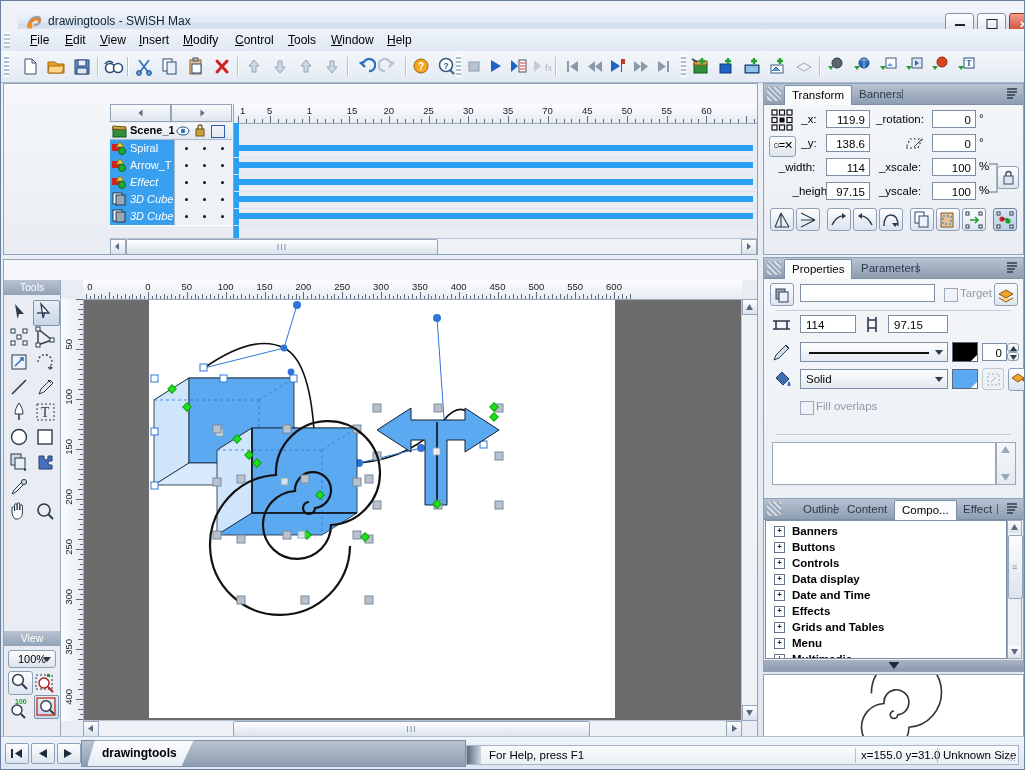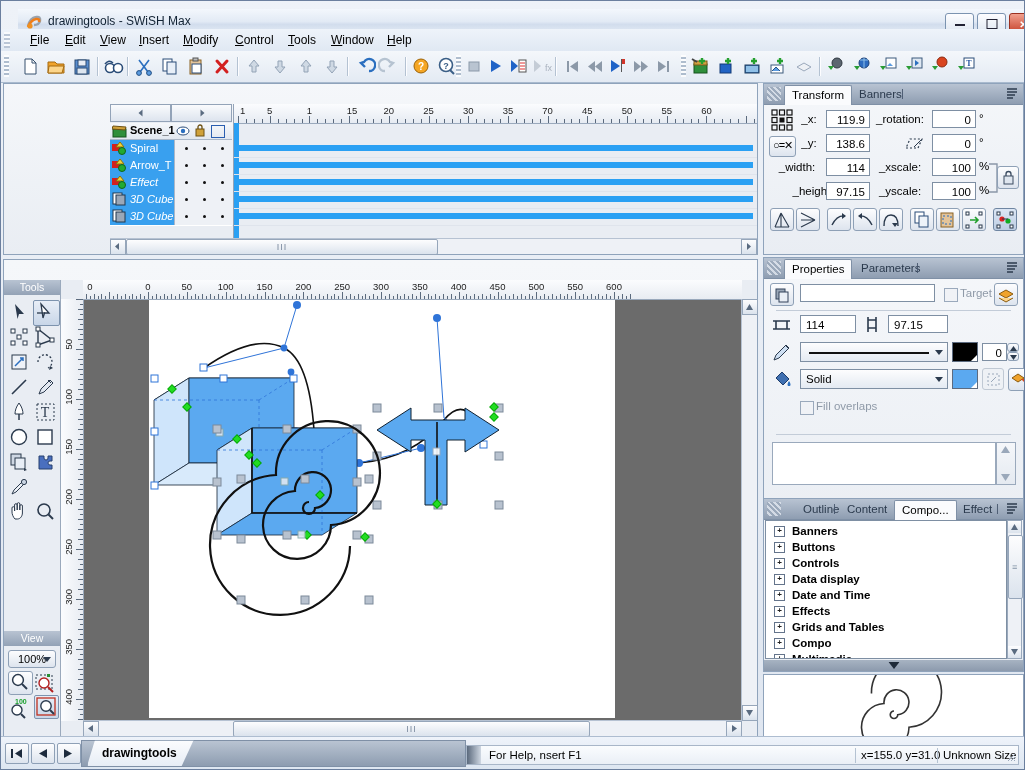--- a/index.html
+++ b/index.html
@@ -1500,21 +1500,21 @@
         </div>
     </div>
     <div class="treeBody" id="treeBody">
         <div class="treeItem"><span class="plusbox">+</span><span>Banners</span></div>
         <div class="treeItem"><span class="plusbox">+</span><span>Buttons</span></div>
         <div class="treeItem"><span class="plusbox">+</span><span>Controls</span></div>
         <div class="treeItem"><span class="plusbox">+</span><span>Data display</span></div>
         <div class="treeItem"><span class="plusbox">+</span><span>Date and Time</span></div>
         <div class="treeItem"><span class="plusbox">+</span><span>Effects</span></div>
         <div class="treeItem"><span class="plusbox">+</span><span>Grids and Tables</span></div>
-        <div class="treeItem"><span class="plusbox">+</span><span>Compo</span></div>
+        <div class="treeItem"><span class="plusbox">+</span><span>Menu</span></div>
         <div class="treeItem"><span class="plusbox">+</span><span>Multimedia</span></div>
       </div>
     <div class="treeSb">
       <div class="sbarrow" style="left:0;top:0;width:13px;height:12px;border:none">
         <svg style="position:absolute;left:3px;top:3px" width="7" height="6" viewBox="0 0 7 6">
             <path d="M3.5 0L7 6H0z" fill="#5a6b80"></path>
           </svg>
         </div>
       <div class="sbthumb" style="left:0;top:14px;width:13px;height:62px">
         <span style="position:absolute;left:3px;top:26px;color:#8494a8;font-size:9px">≡</span>
@@ -1563,21 +1563,21 @@
             <path d="M0 0l7 4.5L0 9z" fill="#1d2b3d"></path>
             <rect x="9" y="0" width="2" height="9" fill="#1d2b3d"></rect>
           </svg>
         </div>
     </div>
     <div class="scenestrip"></div>
     <div class="scenetab">drawingtools</div>
 
     <div class="statusbar">
       <div style="position:absolute;left:0;top:0;width:14px;height:18px;background:linear-gradient(90deg,#5b6a7d,#cfd7e2)"></div>
-      <div class="stxt" style="left:22px">For Help, nsert F1</div>
+      <div class="stxt" style="left:22px">For Help, press F1</div>
       <div class="ssep" style="left:388px"></div>
       <div class="stxt" style="left:394px">x=155.0 y=31.0</div>
       <div class="ssep" style="left:470px"></div>
       <div class="stxt" style="left:476px">Unknown Size</div>
       <svg style="position:absolute;right:2px;bottom:2px" width="12" height="12" viewBox="0 0 12 12">
           <g stroke="#9aa8ba">
             <path d="M11 4L4 11M11 7L7 11M11 10l-1 1"></path>
           </g>
         </svg>
     </div>

